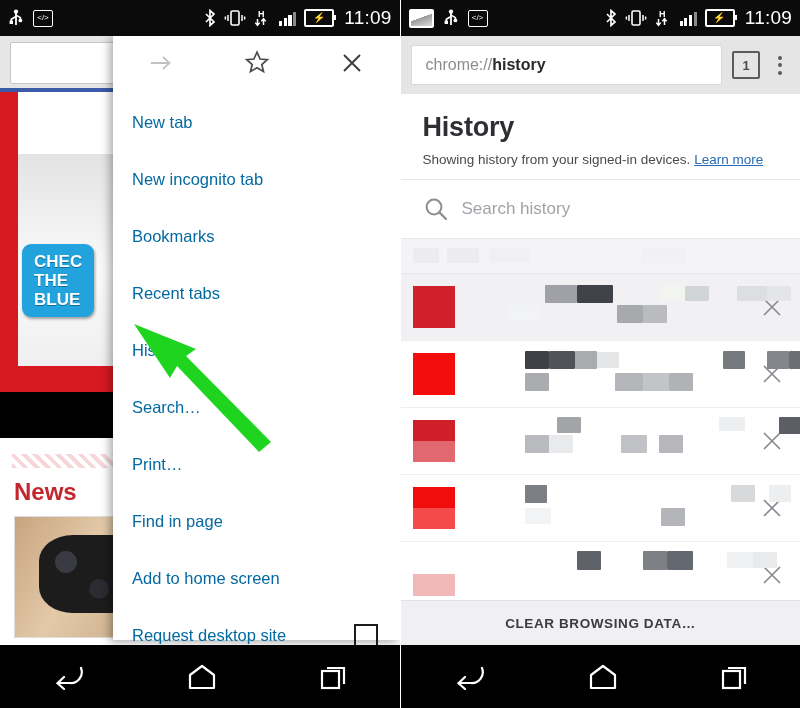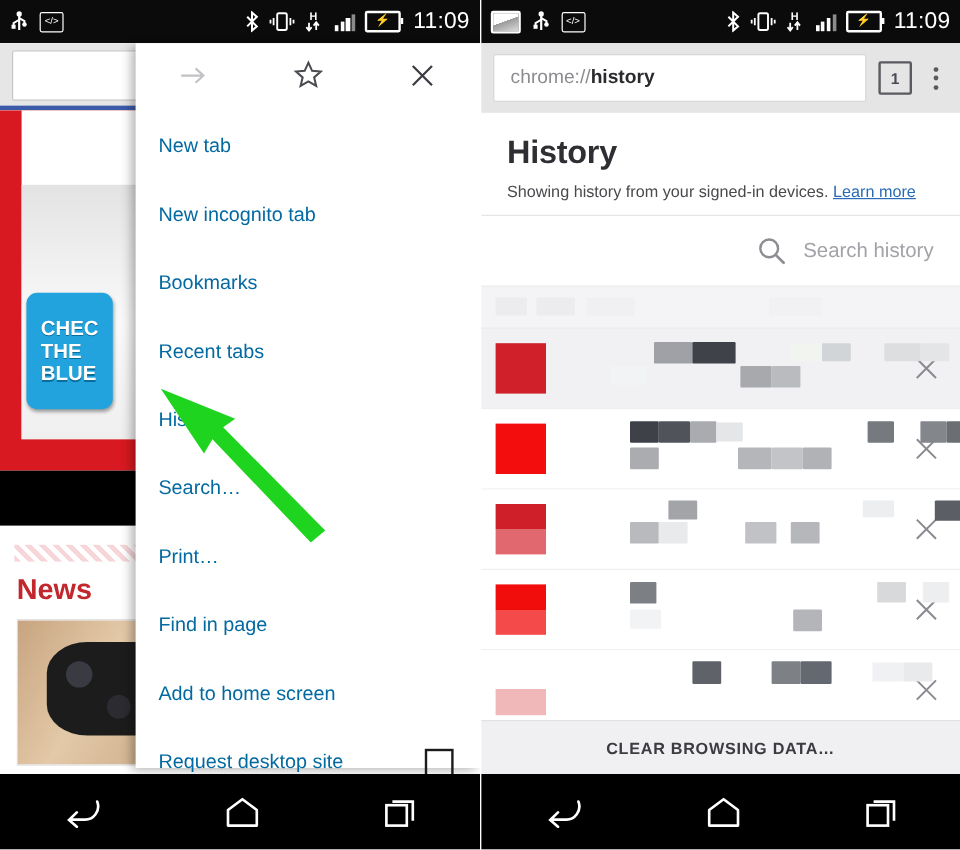--- a/index.html
+++ b/index.html
@@ -27,21 +27,21 @@
   
   .page-wrap{position:absolute;left:0;top:36px;width:400px;height:609px;background:#fff;overflow:hidden;}
   .browser-top{height:52px;background:#e6e6e6;padding:6px 10px 0 10px;box-sizing:border-box;}
   .omnibox-empty{height:40px;background:#fff;border:1px solid #c6c6c6;border-radius:2px;}
   .blue-rule{height:4px;background:#3b5aa8;}
   .site{position:relative;background:#fff;}
   .site-red{background:#d81921;height:300px;position:relative;}
   .site-inner{position:absolute;left:18px;top:0;right:0;bottom:26px;background:#fff;}
   .wha{color:#d81921;font-size:31px;font-weight:bold;letter-spacing:.5px;padding:14px 0 0 38px;font-family:"Liberation Sans",sans-serif;}
   .ad-area{position:absolute;left:18px;top:62px;right:0;bottom:26px;background:linear-gradient(180deg,#e3e3e3,#fafafa 55%,#efefef);}
-  .blue-badge{position:absolute;left:22px;top:152px;background:#23a3dd;border-radius:9px;color:#fff;font-weight:bold;font-size:17px;line-height:19px;padding:20px 12px;font-family:"Liberation Sans",sans-serif;box-shadow:1px 2px 3px rgba(0,0,0,.35);text-shadow:0 1px 0 #0b6d99;}
+  .blue-badge{position:absolute;left:22px;top:152px;background:#23a3dd;border-radius:9px;color:#fff;font-weight:bold;font-size:17px;line-height:19px;padding:8px 12px;font-family:"Liberation Sans",sans-serif;box-shadow:1px 2px 3px rgba(0,0,0,.35);text-shadow:0 1px 0 #0b6d99;}
   .newsbar{background:#000;color:#fff;height:46px;display:flex;align-items:center;justify-content:center;font-size:16px;font-weight:bold;}
   .hatch{height:14px;margin:16px 12px 0 12px;background:repeating-linear-gradient(45deg,#f6d6d9 0 4px,#fff 4px 8px);}
   .news-h{color:#c1272d;font-size:24px;font-weight:bold;padding:10px 0 10px 14px;}
   .thumb{margin-left:14px;width:200px;height:120px;border:1px solid #ddd;background:linear-gradient(120deg,#c8a480,#e3c9a8 35%,#bb9874);position:relative;overflow:hidden;}
   .pad{position:absolute;left:24px;top:18px;width:120px;height:78px;background:#1c1c1c;border-radius:34px/26px;}
   .pad:before{content:"";position:absolute;left:16px;top:16px;width:22px;height:22px;border-radius:50%;background:#3a3a42;}
   .pad:after{content:"";position:absolute;left:50px;top:44px;width:20px;height:20px;border-radius:50%;background:#2b2b31;}
   .body-line{font-size:15px;color:#1a1a1a;padding:10px 0 0 4px;white-space:nowrap;}
   .site-edge{position:absolute;right:0;top:56px;width:9px;height:393px;background:linear-gradient(180deg,#a81016 0 56%,#2f6fc0 56% 64%,#a81016 64% 86%,#000 86% 100%);}
 
@@ -60,21 +60,21 @@
   .omnibox{flex:1;height:40px;background:#fff;border:1px solid #d8d8dc;border-radius:2px;display:flex;align-items:center;padding:0 14px;box-sizing:border-box;font-size:16px;color:#8b8b90;}
   .omnibox b{color:#2a2a2e;font-weight:bold;}
   .tabcount{width:24px;height:24px;border:2.2px solid #5a5a60;border-radius:2px;display:flex;align-items:center;justify-content:center;font-size:13px;color:#4a4a50;font-weight:bold;}
   .kebab{width:20px;display:flex;flex-direction:column;align-items:center;gap:3.5px;}
   .kebab i{width:4px;height:4px;border-radius:50%;background:#5a5a60;display:block;}
 
   .hist-head{padding:18px 22px 12px 22px;}
   .hist-title{font-size:27px;font-weight:bold;color:#2f2f33;letter-spacing:-.2px;}
   .hist-sub{font-size:13.5px;color:#4a4a4e;padding-top:9px;}
   .hist-sub a{color:#2a6bb5;}
-  .search-row{height:58px;border-top:1px solid #e6e6e8;border-bottom:1px solid #e6e6e8;display:flex;align-items:center;padding:0 22px;gap:13px;justify-content:flex-end;}
+  .search-row{height:58px;border-top:1px solid #e6e6e8;border-bottom:1px solid #e6e6e8;display:flex;align-items:center;padding:0 22px;gap:13px;}
   .search-ph{font-size:17px;color:#a2a2a8;}
   .date-band{height:34px;background:#f4f4f6;border-bottom:1px solid #e9e9eb;position:relative;}
   .date-band .blk{position:absolute;top:9px;height:15px;background:#ececee;}
 
   .rows{position:relative;}
   .hrow{height:66px;display:flex;align-items:center;border-bottom:1px solid #eeeef0;padding:0 0 0 12px;position:relative;background:#fff;}
   .hrow.hl{background:#f1f1f3;}
   .fav{width:42px;height:42px;flex:0 0 42px;}
   .blurzone{position:relative;flex:1;height:48px;margin-left:14px;}
   .blurzone .blk{position:absolute;border-radius:1px;}

